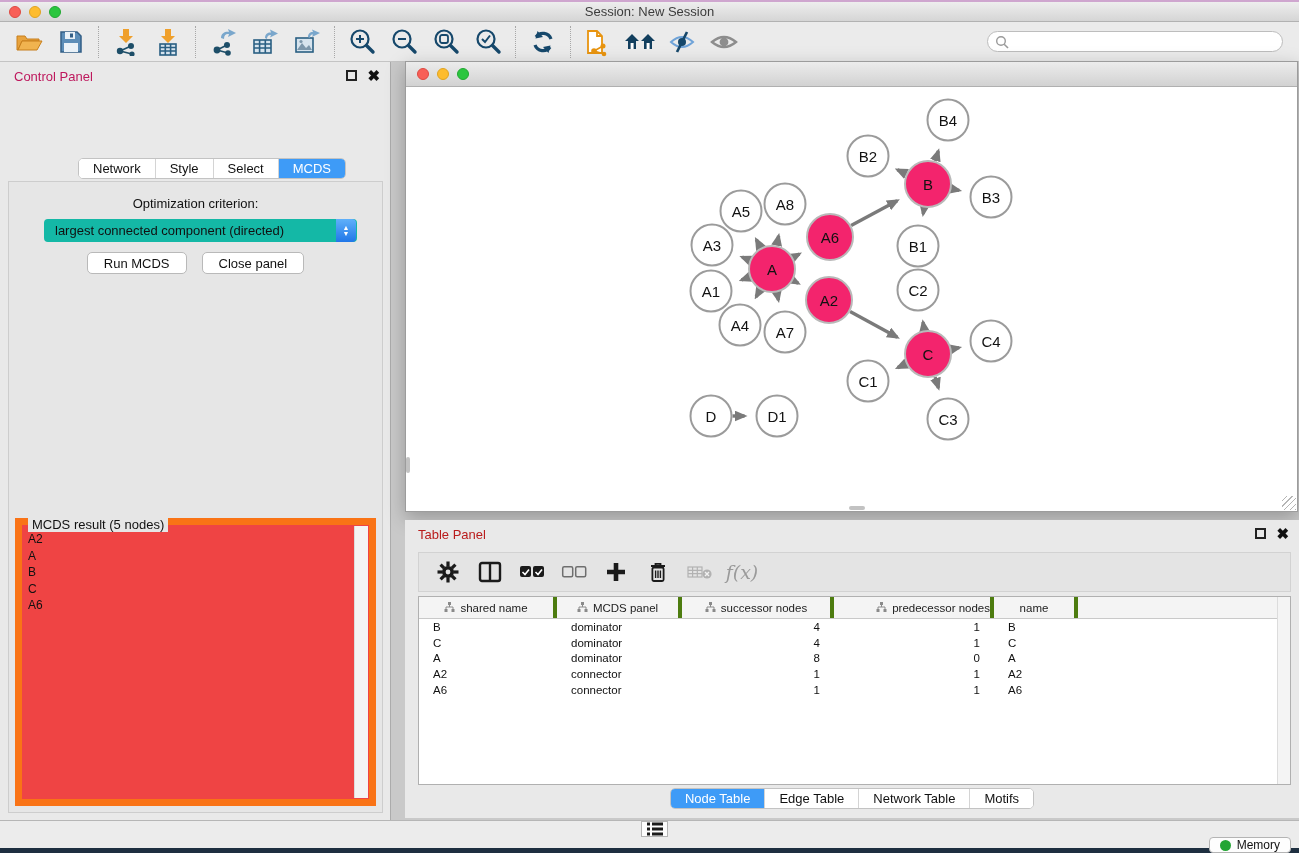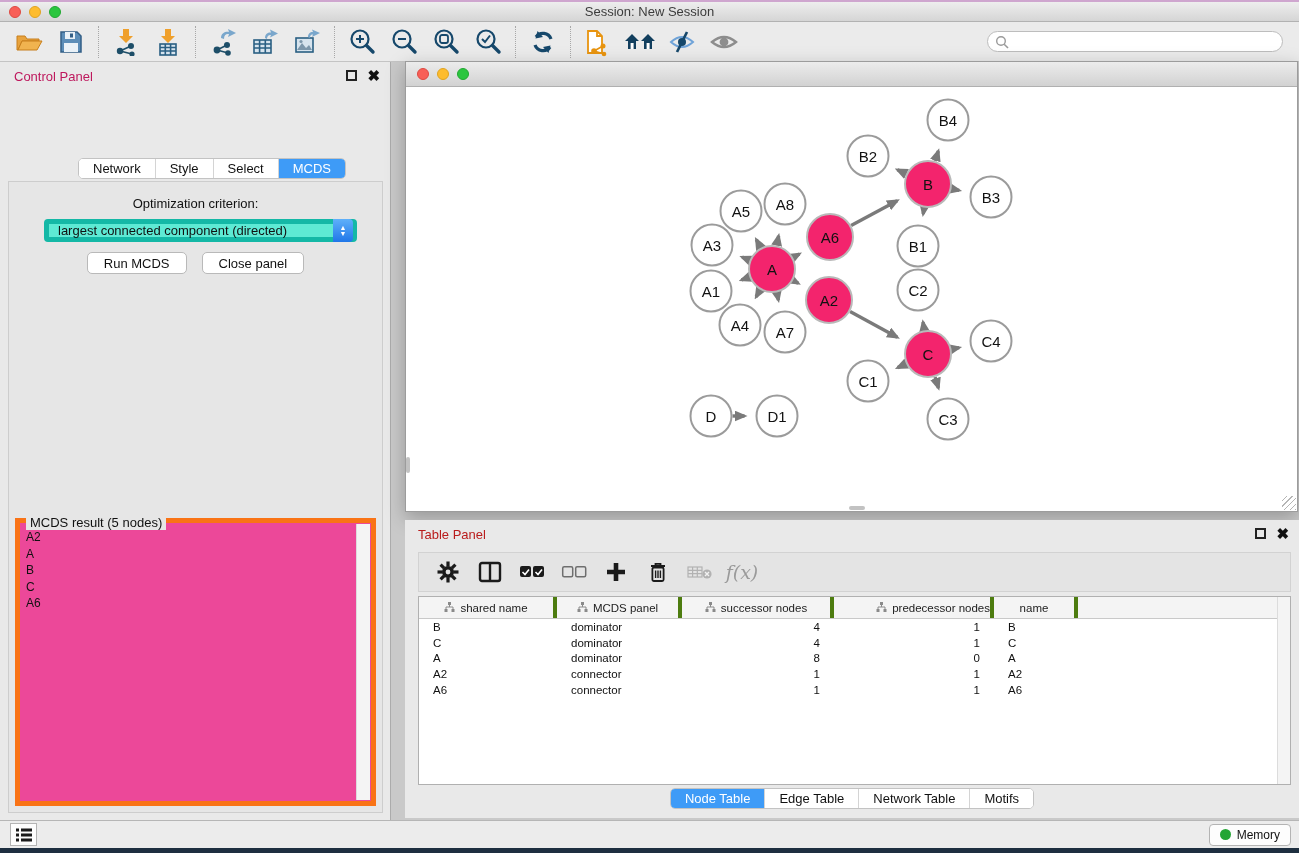--- a/index.html
+++ b/index.html
@@ -41,31 +41,31 @@
   .segmented { display:flex; border:1px solid #c3c3c3; border-radius:5px; overflow:hidden; background:#fff; height:21px; }
   .seg-btn { padding:0 14px; font-size:13px; color:#111; background:#fff; display:flex; align-items:center;
     border-right:1px solid #d4d4d4; cursor:pointer; white-space:nowrap; }
   .seg-btn:last-child { border-right:none; }
   .seg-btn.active { background:#3e9bf7; color:#fff; }
 
   .cp-tabs { position:absolute; left:78px; top:96px; }
   .cp-content { position:absolute; left:8px; top:119px; width:375px; height:632px;
     background:#e6e6e6; border:1px solid #cdcdcd; }
   .opt-label { position:absolute; left:0; width:100%; top:14px; text-align:center; font-size:13px; color:#111; }
-  .criterion { position:absolute; left:35px; top:37px; width:313px; height:23px; background:#5eead4;
-    border:5px solid #14b8a6; border-radius:4px; display:flex; align-items:center; font-size:13px; color:#111; cursor:pointer; }
+  .criterion { position:absolute; left:35px; top:37px; width:313px; height:23px; background:#14b8a6;
+    border:2px solid #14b8a6; border-radius:4px; display:flex; align-items:center; font-size:13px; color:#111; cursor:pointer; }
   .criterion .val { padding-left:9px; flex:1; }
   .stepper { width:20px; height:23px; margin:-1px; border-radius:0 4px 4px 0;
     background:linear-gradient(#5fb0fa,#2077e8); display:flex; flex-direction:column;
     align-items:center; justify-content:center; color:#fff; font-size:7px; line-height:6px; }
   .cp-buttons { position:absolute; left:0; top:70px; width:100%; display:flex; justify-content:center; gap:15px; }
   .push-btn { height:22px; padding:0 16px; background:#fff; border:1px solid #b9b9b9; border-radius:5px;
     font-size:13px; color:#111; display:flex; align-items:center; cursor:pointer; }
 
-  .fieldset { position:absolute; left:6px; top:336px; width:361px; height:288px; border:5px solid #f97316; background:#ec4899; }
+  .fieldset { position:absolute; left:6px; top:336px; width:361px; height:288px; border:7px solid #f97316; background:#ef4444; }
   .fieldset-legend { position:absolute; left:6px; top:-8px; background:#e6e6e6; padding:0 4px; font-size:13px; color:#111; }
   .result-list { position:absolute; left:1px; top:6px; bottom:1px; right:15px; overflow:hidden; }
   .result-item { font-size:12px; color:#111; line-height:16.5px; padding-left:5px; }
   .result-scroll { position:absolute; right:1px; top:1px; bottom:1px; width:14px; background:#f4f4f4; border-left:1px solid #dcdcdc; }
 
   
   .net-window { left:405px; top:61px; width:893px; height:451px; background:#fff;
     border:1px solid #9c9c9c; box-shadow:0 6px 18px rgba(0,0,0,0.25); }
   .net-titlebar { position:absolute; left:0; top:0; width:100%; height:25px;
     background:linear-gradient(#ececec,#d2d2d2); border-bottom:1px solid #b0b0b0; display:flex; align-items:center; }
@@ -91,21 +91,21 @@
     border-right:4px solid #4d7c0f; cursor:pointer; }
   .tr { display:flex; height:15.8px; align-items:center; cursor:pointer; }
   .td { font-size:11.5px; color:#111; padding:0 14px; white-space:nowrap; overflow:hidden; }
   .td.num { text-align:right; }
   .table-scroll { position:absolute; right:0; top:0; bottom:0; width:13px; background:#f4f4f4; border-left:1px solid #dcdcdc; }
 
   .tp-tabs { position:absolute; left:0; top:268px; width:100%; display:flex; justify-content:center; }
 
   
   .statusbar { left:0; top:820px; width:1299px; height:28px; background:#ececec; border-top:1px solid #b6b6b6;
-    display:flex; align-items:center; }
+    display:flex; align-items:center;flex-direction:column; }
   .status-list-btn { margin-left:10px; width:27px; height:23px; background:#fdfdfd; border:1px solid #b4b4b4;
     display:flex; align-items:center; justify-content:center; cursor:pointer; }
   .memory-btn { margin-left:auto; margin-right:8px; height:22px; padding:0 10px; background:#fdfdfd;
     border:1px solid #b4b4b4; border-radius:4px; display:flex; align-items:center; gap:6px; font-size:12px; color:#111; cursor:pointer; }
   .mem-dot { width:11px; height:11px; border-radius:50%; background:#23a534; }
 
   svg text { font-family:"Liberation Sans", sans-serif; }
 </style>
 </head>
 <body>

